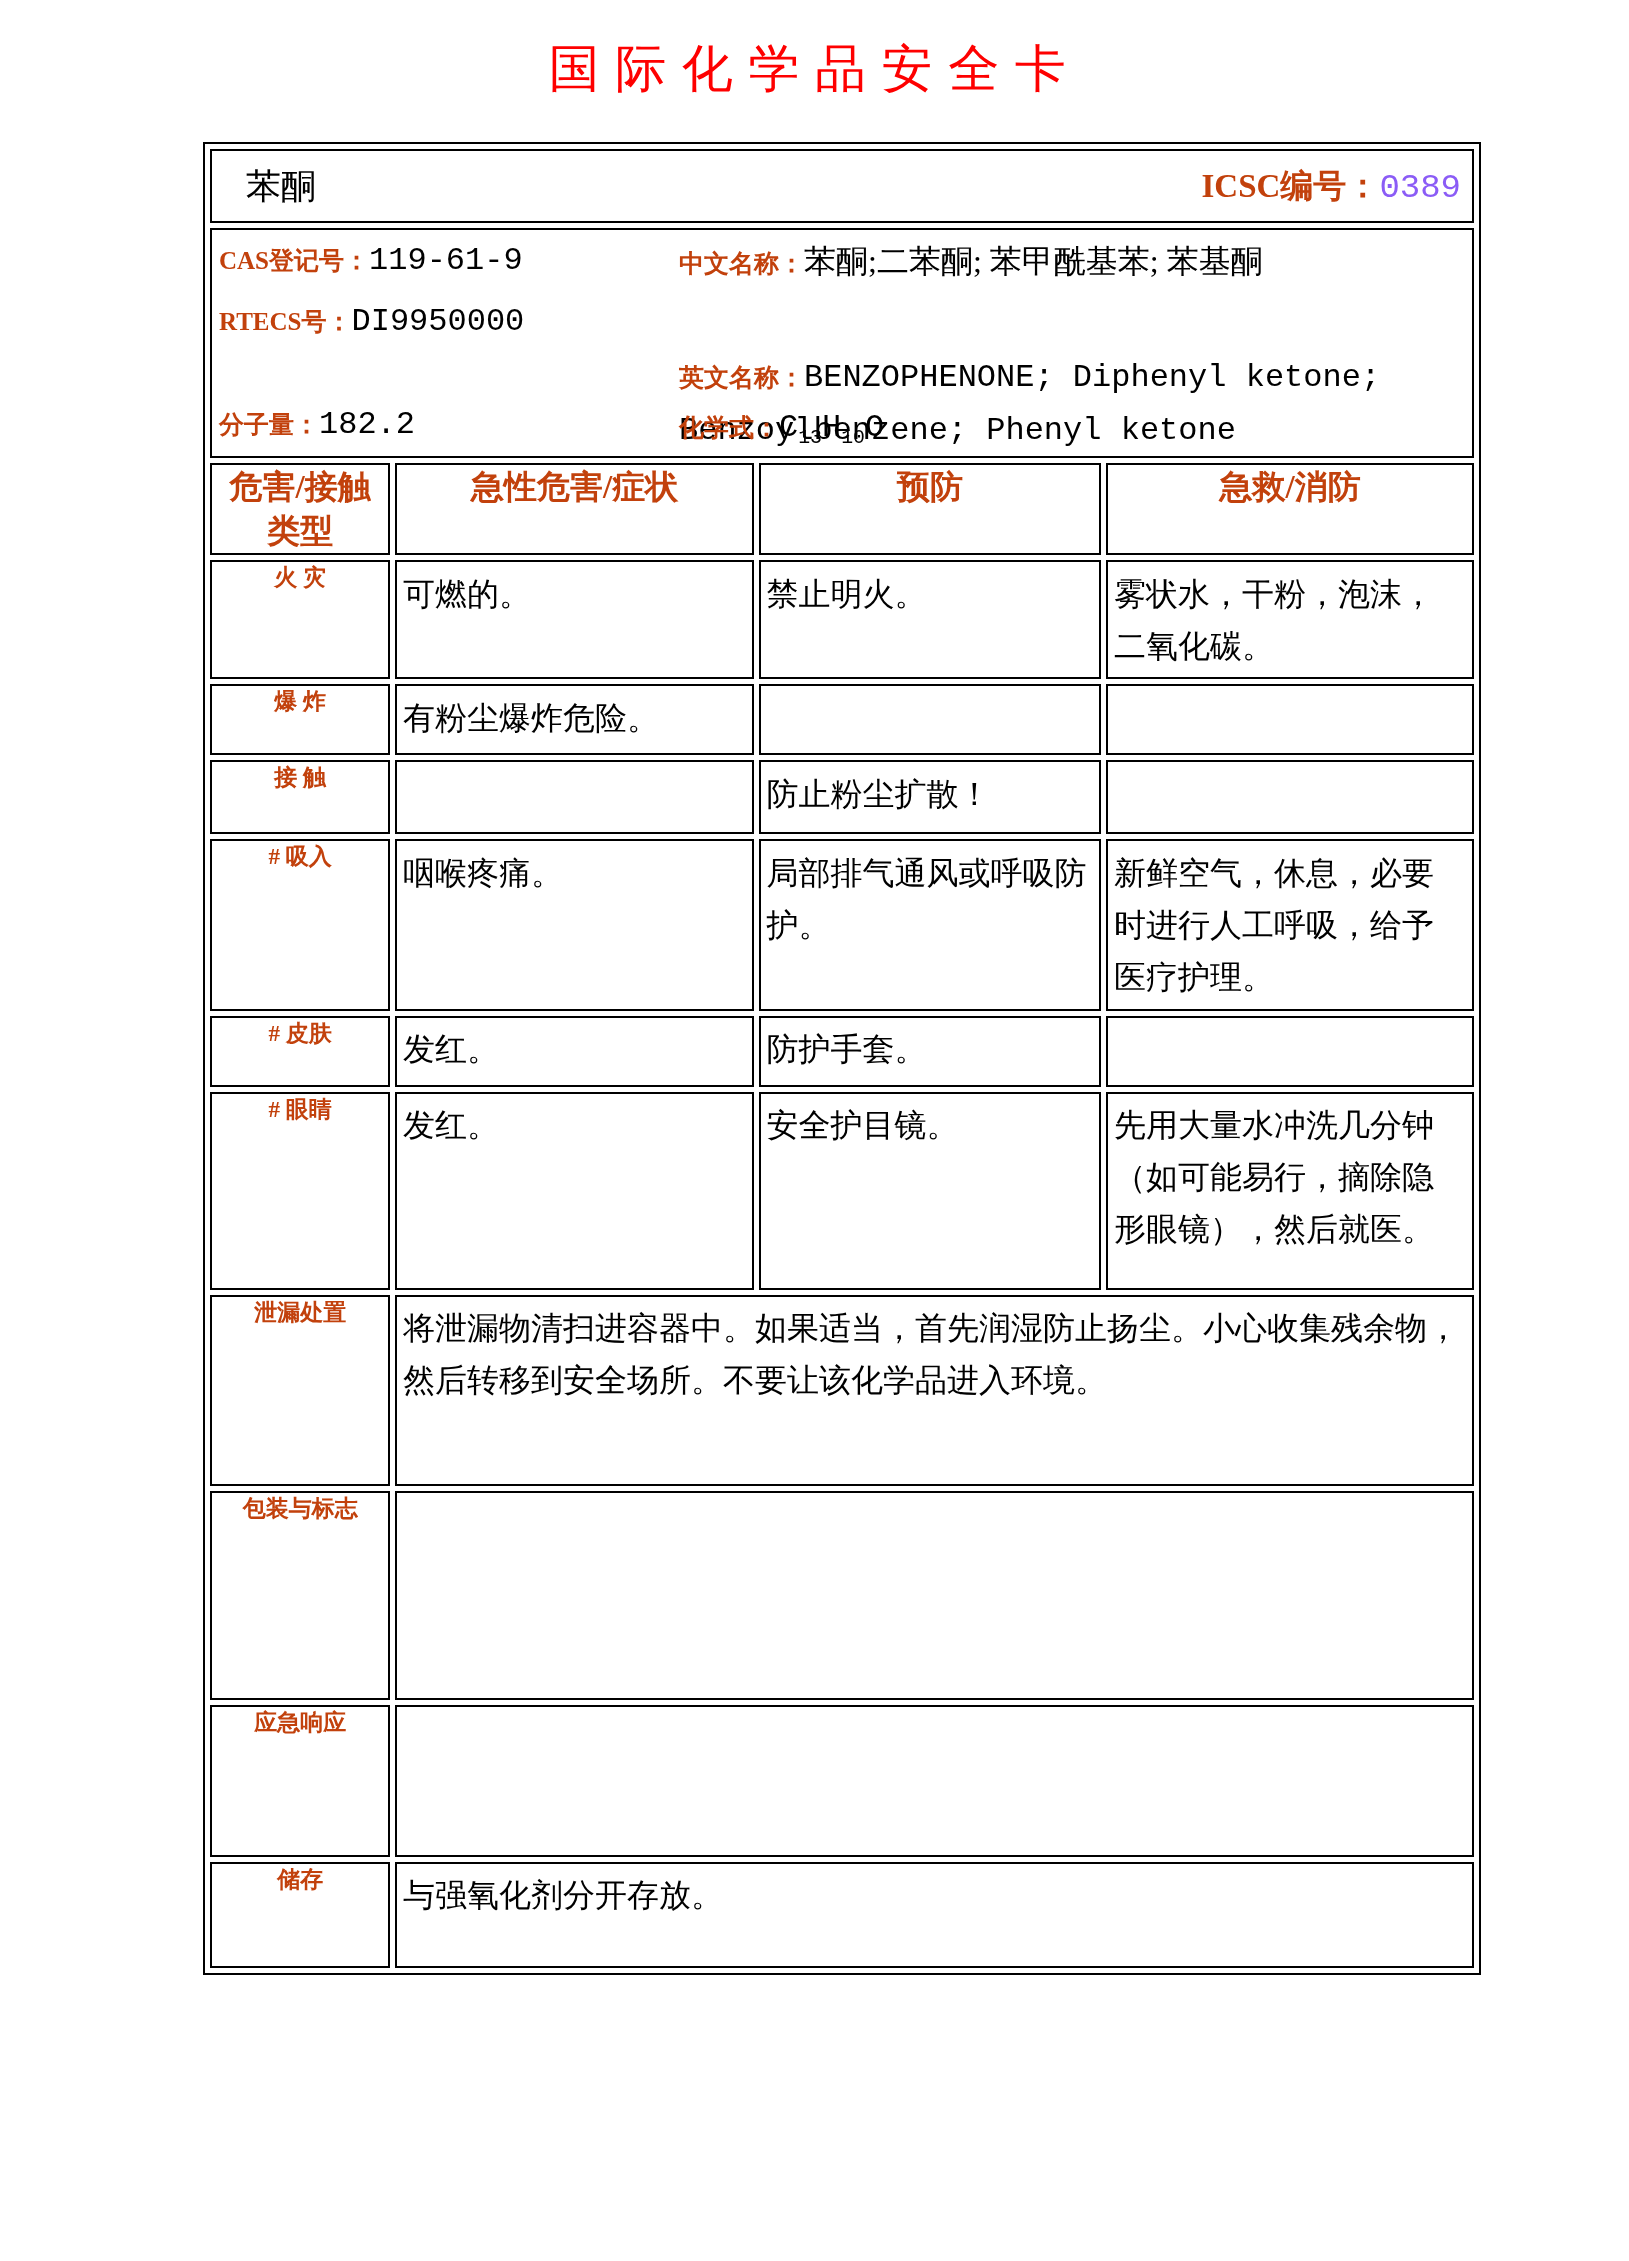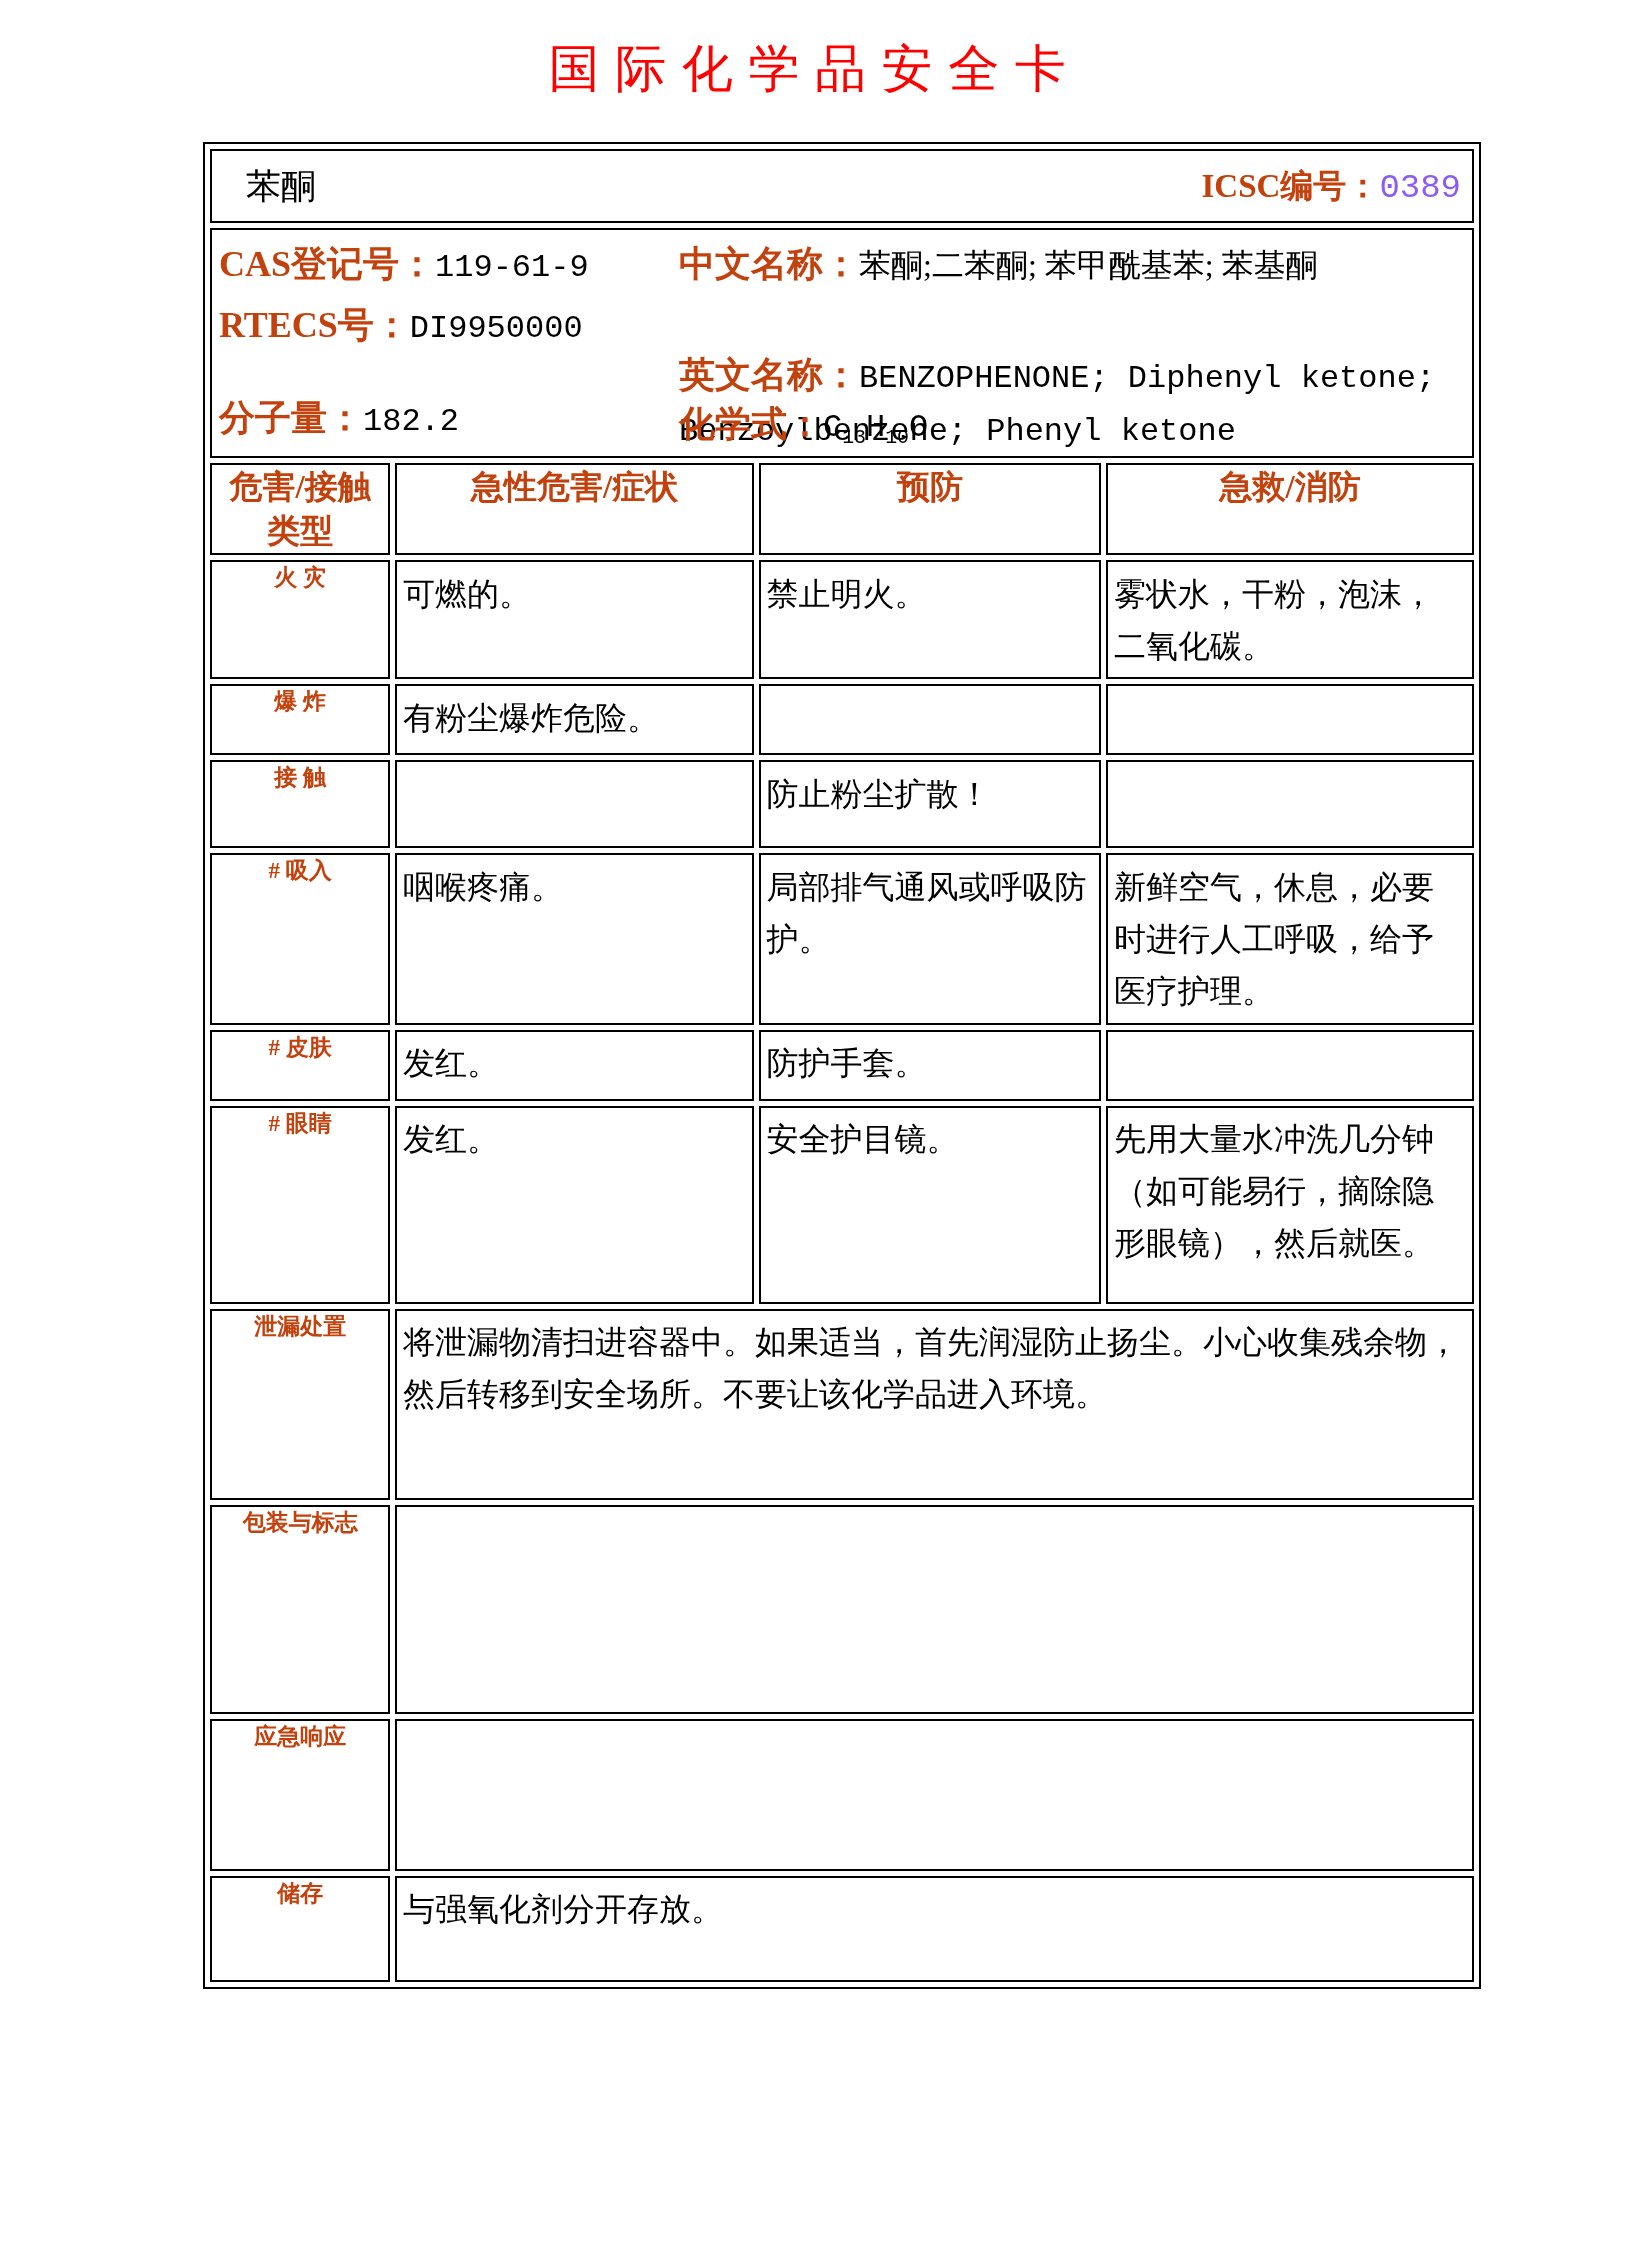--- a/index.html
+++ b/index.html
@@ -19,37 +19,37 @@
   .serif{font-family:"Liberation Serif","DejaVu Serif",serif;}
   
   td.head-cell{height:74px;}
   .head-flex{display:flex;justify-content:space-between;align-items:center;height:100%;padding:0 10px;margin-left:23px;}
   .head-name{font-size:35px;}
   .head-icsc{font-size:33px;white-space:nowrap;}
   .head-icsc .latin{font-size:34px;color:#8b5cf6;}
   
   td.id-cell{height:230px;position:relative;font-size:32px;}
   .id-abs{position:absolute;white-space:nowrap;}
-  .id-label{font-size:36px;}
+  .id-label{font-size:25px;}
   .pos-cas{left:7px;top:10px;}
   .pos-rtecs{left:7px;top:71px;}
   .pos-cn{left:467px;top:10px;}
   .pos-en{left:467px;top:120px;width:782px;white-space:normal;line-height:50px;}
   .pos-mw{left:7px;bottom:12.7px;}
   .pos-formula{left:467px;bottom:7px;margin-top:44px;}
   .formula sub{font-size:0.62em;}
   
   td.th-cell{height:92px;vertical-align:middle;text-align:center;
     font-size:33px;line-height:44px;padding:0 5.7px;}
   td.label-cell{vertical-align:middle;text-align:center;font-size:23px;padding:0 1px;}
   td.content-cell{font-size:32px;line-height:52px;padding:5.7px 7px 5.7px 5.7px;text-align:left;}
   
   tr.r-fire td{height:106px;}
   tr.r-explosion td{height:71px;}
-  tr.r-contact td{height:88px;}
+  tr.r-contact td{height:74px;}
   tr.r-inhalation td{height:159px;}
   tr.r-skin td{height:71px;}
   tr.r-eyes td{height:198px;}
   tr.r-ingestion td{height:99px;}
   tr.r-spillage td{height:191px;}
   tr.r-packaging td{height:209px;}
   tr.r-emergency td{height:152px;}
   tr.r-storage td{height:106px;}
 </style>
 </head>

